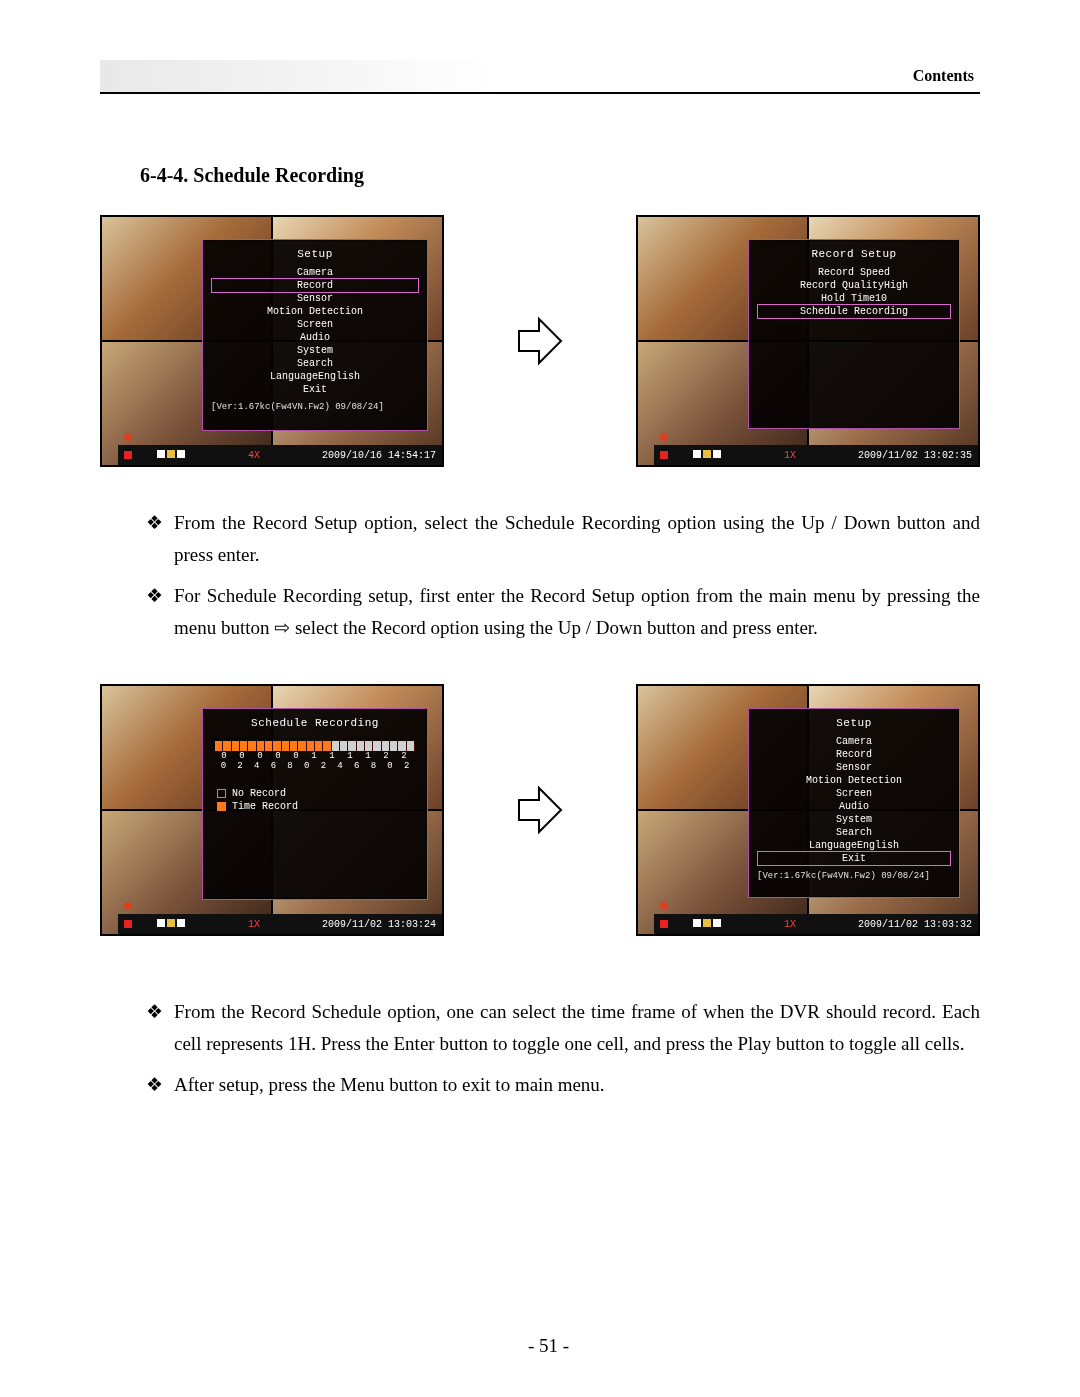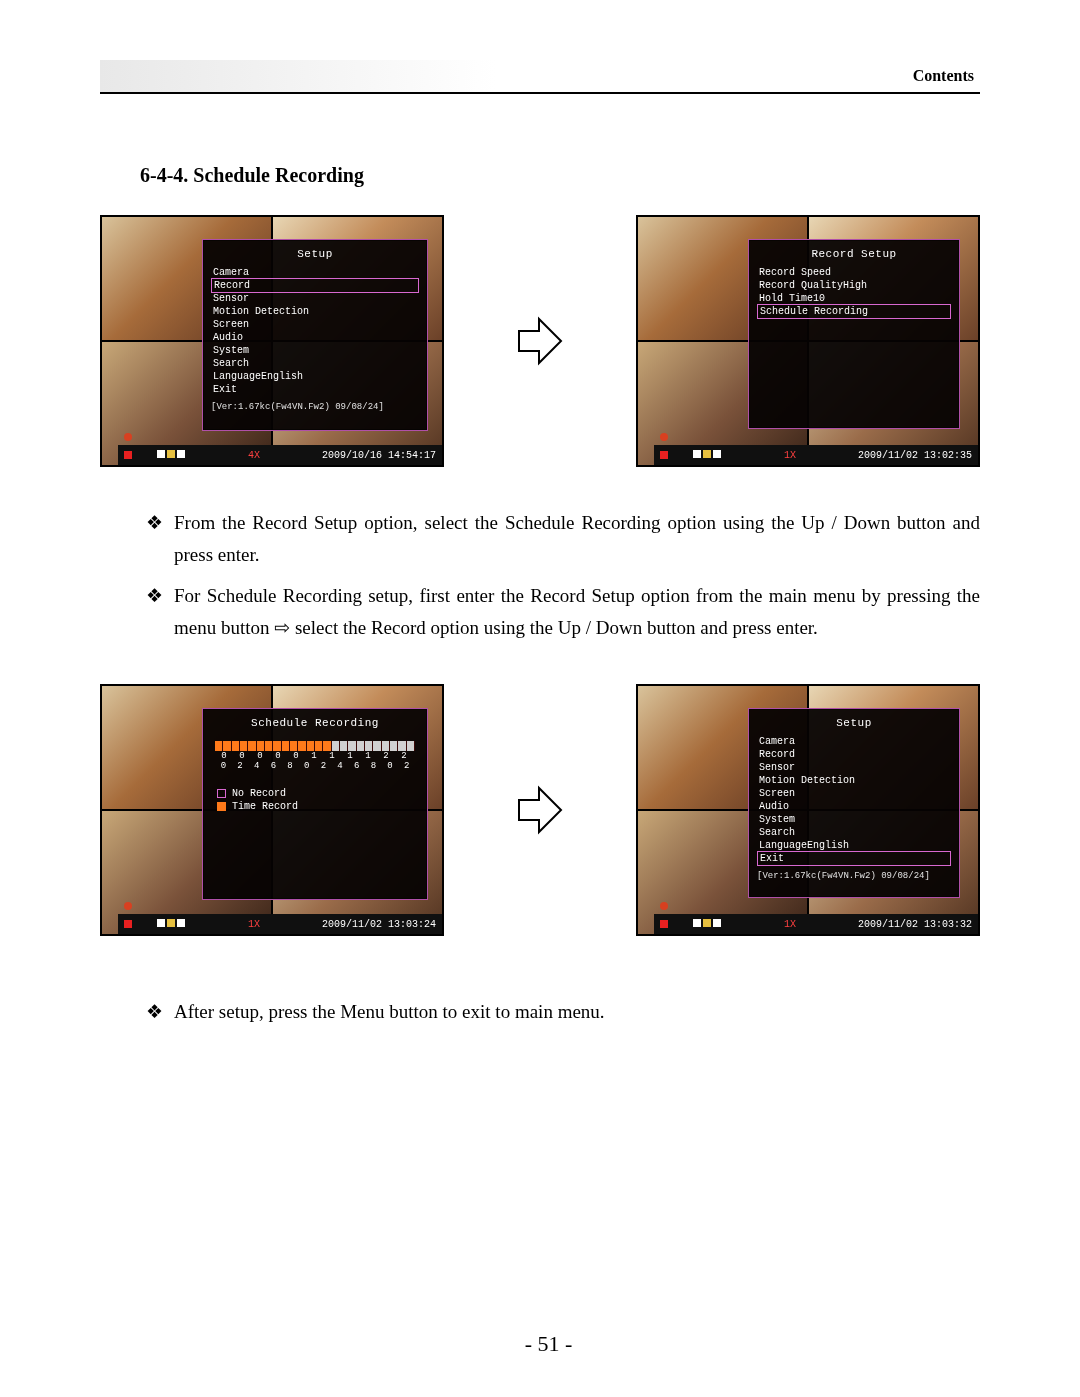--- a/index.html
+++ b/index.html
@@ -105,21 +105,21 @@
   }
   .osd-list {
     font-family: "Courier New", monospace;
     color: #fff;
     font-size: 10px;
     line-height: 13px;
     padding: 0 8px;
   }
   .osd-line {
     display: flex;
-    justify-content: flex-start;
+    justify-content: center;
     padding: 0 2px;
     white-space: nowrap;
   }
   .osd-line.sel {
     border: 1px solid #d868d0;
     margin: -1px 0;
   }
   .osd-version {
     font-family: "Courier New", monospace;
     color: #e0e0e0;
@@ -191,21 +191,21 @@
     content: "\2756";
     position: absolute;
     left: 0;
     font-size: 19px;
   }
   .page-number {
     position: absolute;
     bottom: 40px;
     left: 17px; right: 0;
     text-align: center;
-    font-size: 22px;
+    font-size: 19px;
   }
 </style>
 </head>
 <body>
 
 <div class="page">
 
   <div class="header-bar">
     <span>Contents</span>
   </div>
@@ -484,18 +484,19 @@
           <span class="sb-dot"></span>
           <span class="sb-icons"><span class="g"></span><span class="g y"></span><span class="g"></span></span>
         </div>
         <span class="sb-mid"><span>1X</span></span>
         <span>2009/11/02 13:03:32</span>
       </div>
     </div>
   </div>
 
   <div class="bullets" style="margin-top:60px;">
+    <div class="bul">From the Record Schedule option, one can select the time frame of when the DVR should record. Each cell represents 1H. Press the Enter button to toggle one cell, and press the Play button to toggle all cells.</div>
     <div class="bul">After setup, press the Menu button to exit to main menu.</div>
   </div>
 
   <div class="page-number">- 51 -</div>
 
 </div>
 
 </body></html>

